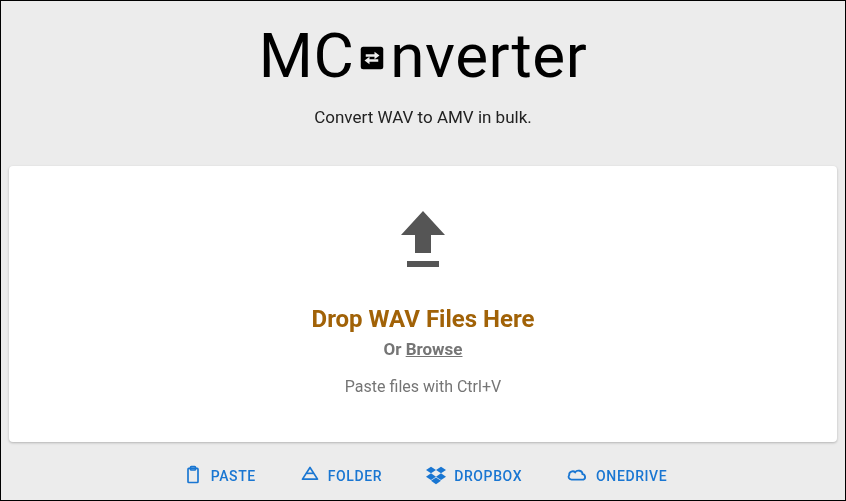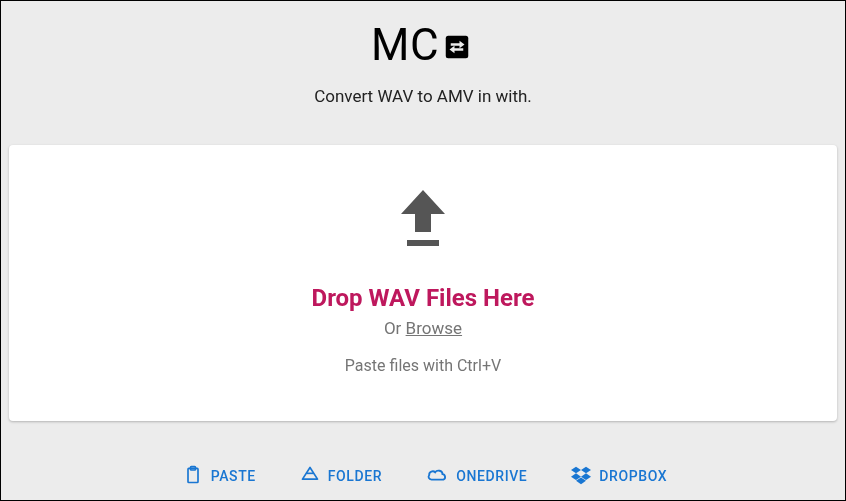--- a/index.html
+++ b/index.html
@@ -10,21 +10,21 @@
     font-family: Roboto, Arial, sans-serif;
     border: 1px solid #000;
     overflow: hidden;
     position: relative;
   }
   .header {
     text-align: center;
     padding-top: 18px;
   }
   .logo {
-    font-size: 44px;
+    font-size: 62px;
     font-weight: 400;
     color: #000;
     letter-spacing: 0.5px;
     display: inline-flex;
     align-items: center;
     justify-content: center;
   }
   .logo-icon {
     display: inline-flex;
     align-items: center;
@@ -55,26 +55,26 @@
   }
   .upload-icon {
     margin-bottom: 38px;
     display: flex;
     flex-direction: column;
     align-items: center;
   }
   .drop-text {
     font-size: 24px;
     font-weight: 700;
-    color: #be185d;
+    color: #a16207;
     margin-bottom: 6px;
   }
   .browse-line {
     font-size: 17px;
-    font-weight: 400;
+    font-weight: 700;
     color: #757575;
     margin-bottom: 18px;
   }
   .browse-link {
     text-decoration: underline;
     color: #757575;
   }
   .hint {
     font-size: 16px;
     color: #757575;
@@ -110,23 +110,24 @@
 <div class="header">
   <div class="logo">
     <span>MC</span>
     <span class="logo-icon">
       <svg width="30" height="30" viewBox="0 0 24 24">
         <rect x="3" y="3" width="18" height="18" rx="2" fill="#000"></rect>
         <path d="M7 9 L14 9 L14 7 L18 10 L14 13 L14 11 L7 11 Z" fill="#ececec"></path>
         <path d="M17 15 L10 15 L10 17 L6 14 L10 11 L10 13 L17 13 Z" fill="#ececec"></path>
       </svg>
     </span>
+    <span>nverter</span>
   </div>
   <div class="subtitle">
-    <div>Convert WAV to AMV in with.</div>
+    <div>Convert WAV to AMV in bulk.</div>
   </div>
 </div>
 
 <div class="dropzone">
   <div class="upload-icon">
     <svg width="52" height="56" viewBox="0 0 52 56">
       <path d="M26 0 L48 24 L34 24 L34 42 L18 42 L18 24 L4 24 Z" fill="#555"></path>
       <rect x="10" y="50" width="32" height="6" fill="#555"></rect>
     </svg>
   </div>
@@ -151,31 +152,31 @@
     <span>
       <svg width="20" height="20" viewBox="0 0 24 24" fill="none" stroke="#1976d2" stroke-width="2" stroke-linejoin="round">
         <path d="M12 3 L21 17 L3 17 Z"></path>
         <path d="M8 10 L16 10"></path>
       </svg>
     </span>
     <span>FOLDER</span>
   </div>
   <div class="bb-item">
     <span>
-      <svg width="22" height="20" viewBox="0 0 24 20" fill="none" stroke="#1976d2" stroke-width="2">
-        <path d="M6 15 C3 15 2 12 3.5 10 C3 6 8 5 10 7 C12 4 18 5 18 9 C21 9 22 14 19 15 Z"></path>
-      </svg>
-    </span>
-    <span>ONEDRIVE</span>
-  </div>
-  <div class="bb-item">
-    <span>
       <svg width="20" height="20" viewBox="0 0 24 24" fill="#1976d2">
         <path d="M6 2 L12 6 L6 10 L0 6 Z"></path>
         <path d="M18 2 L24 6 L18 10 L12 6 Z"></path>
         <path d="M6 10 L12 14 L6 18 L0 14 Z"></path>
         <path d="M18 10 L24 14 L18 18 L12 14 Z"></path>
         <path d="M12 15 L18 19 L12 23 L6 19 Z"></path>
       </svg>
     </span>
     <span>DROPBOX</span>
   </div>
+  <div class="bb-item">
+    <span>
+      <svg width="22" height="20" viewBox="0 0 24 20" fill="none" stroke="#1976d2" stroke-width="2">
+        <path d="M6 15 C3 15 2 12 3.5 10 C3 6 8 5 10 7 C12 4 18 5 18 9 C21 9 22 14 19 15 Z"></path>
+      </svg>
+    </span>
+    <span>ONEDRIVE</span>
+  </div>
 </div>
 
 </body></html>

